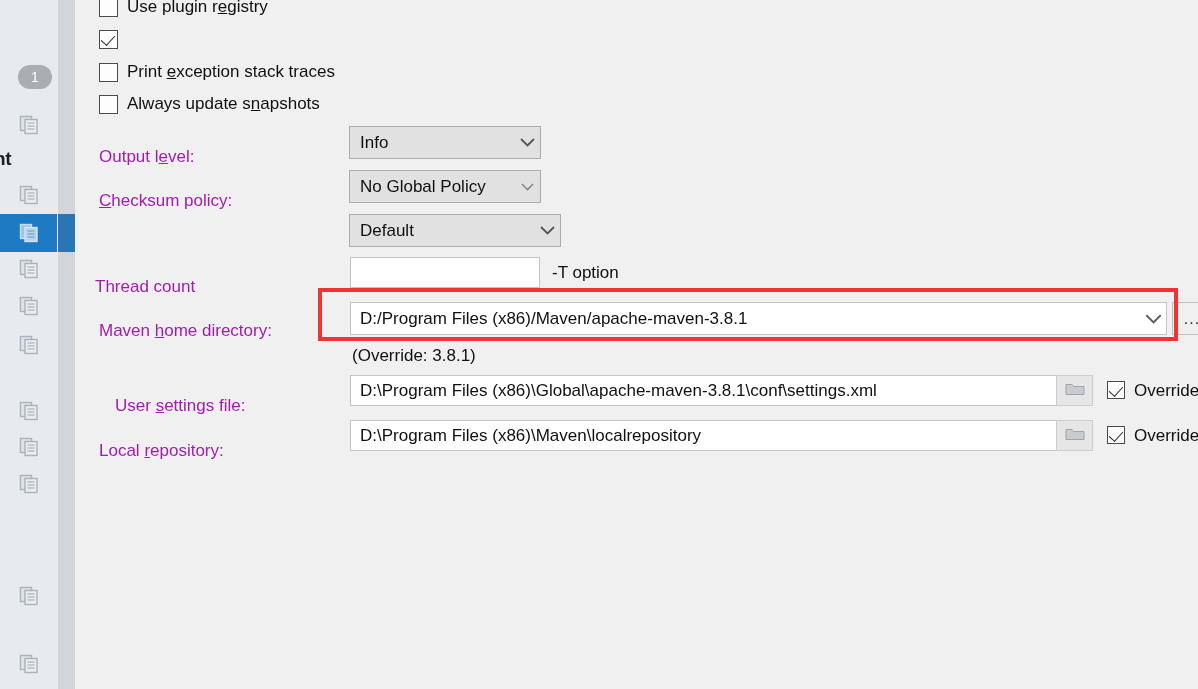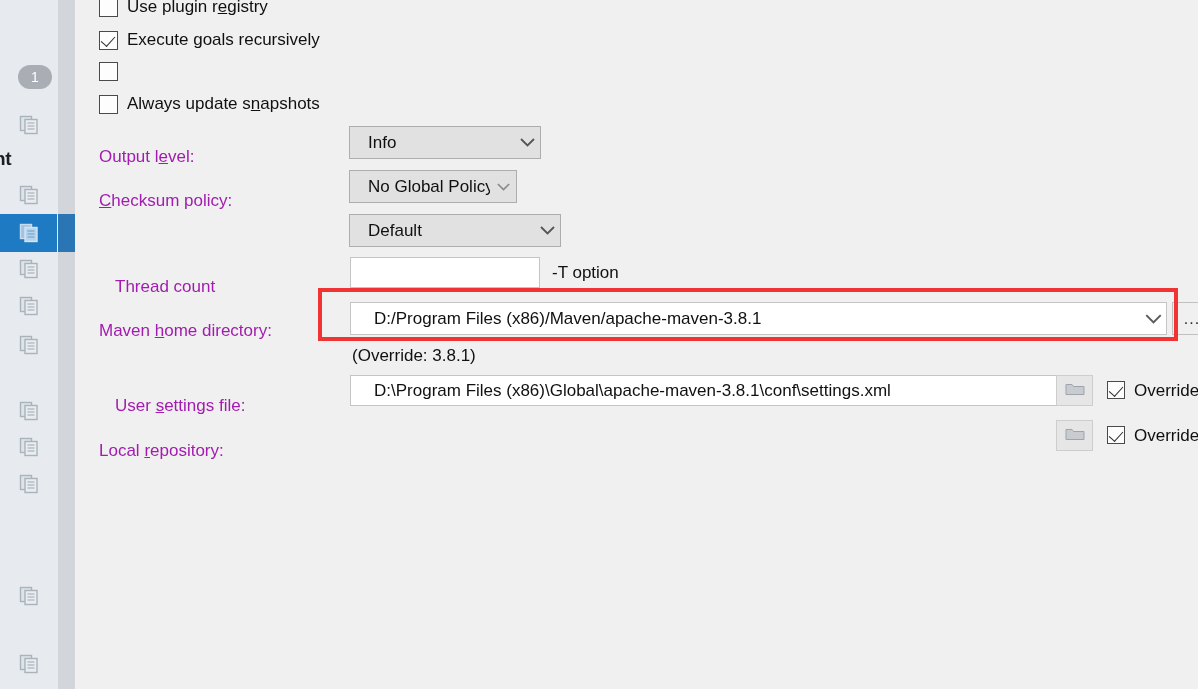--- a/index.html
+++ b/index.html
@@ -98,34 +98,34 @@
   
   .combo {
     position: absolute;
     height: 33px;
     background: #e1e1e1;
     border: 1px solid #adadad;
     display: flex; align-items: center;
   }
   .combo .ctext {
     font-size: 17px; color: #101010;
-    padding-left: 18px; flex: 1;
+    padding-left: 10px; flex: 1;
     white-space: nowrap; overflow: hidden;
   }
   .chev {
     width: 26px; display: flex; align-items: center; justify-content: center;
   }
 
   
   .tfield {
     position: absolute;
     height: 31px;
     background: #ffffff;
     border: 1px solid #c4c4c4;
-    display: flex; align-items: center; padding-left: 14px;
+    display: flex; align-items: center;
   }
   .tfield .ttext {
     font-size: 17px; color: #101010;
     padding-left: 9px; flex: 1;
     white-space: nowrap; overflow: hidden;
   }
 
   .hint {
     position: absolute;
     font-size: 17px; color: #101010;
@@ -315,62 +315,62 @@
 
   <div id="content">
 
     <div class="cb-row" style="left:24px; top:-3px;">
       <span class="cbox"></span>
       <span class="cb-label">Use plugin r<u class="mn">e</u>gistry</span>
     </div>
 
     <div class="cb-row" style="left:24px; top:30px;">
       <span class="cbox checked"></span>
-      <span class="cb-label">Execute <u class="mn">g</u>oals recursively</span>
     </div>
 
     <div class="cb-row" style="left:24px; top:62px;">
       <span class="cbox"></span>
+      <span class="cb-label">Print <u class="mn">e</u>xception stack traces</span>
     </div>
 
     <div class="cb-row" style="left:24px; top:94px;">
       <span class="cbox"></span>
       <span class="cb-label">Always update s<u class="mn">n</u>apshots</span>
     </div>
 
     <div class="field-label" style="left:24px; top:133px;">Output l<u class="mn">e</u>vel:</div>
     <div class="combo" style="left:274px; top:126px; width:192px;">
       <span class="ctext">Info</span>
       <span class="chev">
         <svg width="15" height="9" viewBox="0 0 15 9">
             <polyline points="1,1 7.5,7.5 14,1" fill="none" stroke="#555" stroke-width="1.8"></polyline>
           </svg>
       </span>
     </div>
 
     <div class="field-label" style="left:24px; top:177px;"><u class="mn">C</u>hecksum policy:</div>
-    <div class="combo" style="left:274px; top:170px; width:168px;">
+    <div class="combo" style="left:274px; top:170px; width:192px;">
       <span class="ctext">No Global Policy</span>
       <span class="chev">
         <svg width="13" height="8" viewBox="0 0 15 9">
             <polyline points="1,1 7.5,7.5 14,1" fill="none" stroke="#888" stroke-width="1.8"></polyline>
           </svg>
       </span>
     </div>
 
     <div class="combo" style="left:274px; top:214px; width:212px;">
       <span class="ctext">Default</span>
       <span class="chev">
         <svg width="15" height="9" viewBox="0 0 15 9">
             <polyline points="1,1 7.5,7.5 14,1" fill="none" stroke="#555" stroke-width="1.8"></polyline>
           </svg>
       </span>
     </div>
 
-    <div class="field-label" style="left:40px; top:263px;">Thread count</div>
+    <div class="field-label" style="left:20px; top:263px;">Thread count</div>
     <div class="tfield" style="left:275px; top:257px; width:190px;">
       <span class="ttext"></span>
     </div>
     <div class="hint" style="left:477px; top:263px;">-T option</div>
 
     <div class="field-label" style="left:24px; top:307px;">Maven <u class="mn">h</u>ome directory:</div>
     <div class="tfield" style="left:275px; top:302px; width:817px; height:33px;">
       <span class="ttext">D:/Program Files (x86)/Maven/apache-maven-3.8.1</span>
       <span class="chev">
         <svg width="17" height="10" viewBox="0 0 15 9">
@@ -392,20 +392,23 @@
           <path d="M1 3.5 L7 3.5 L8.6 5.5 L19 5.5 L19 13.5 L1 13.5 Z" fill="#c8ccd1" stroke="#9ea4ab" stroke-width="1"></path>
         </svg>
       </span>
     </div>
     <div class="ovr-row" style="left:1032px; top:381px;">
       <span class="cbox checked" style="width:18px;height:18px;"></span>
       <span class="ovr-label">Override</span>
     </div>
 
     <div class="field-label" style="left:24px; top:427px;">Local <u class="mn">r</u>epository:</div>
+    <div class="tfield" style="left:275px; top:420px; width:742px;">
+      <span class="ttext">D:\Program Files (x86)\Maven\localrepository</span>
+    </div>
     <div class="browse-btn" style="left:981px; top:420px;">
       <span>
         <svg width="20" height="15" viewBox="0 0 20 15">
           <path d="M1 3.5 L7 3.5 L8.6 5.5 L19 5.5 L19 13.5 L1 13.5 Z" fill="#c8ccd1" stroke="#9ea4ab" stroke-width="1"></path>
         </svg>
       </span>
     </div>
     <div class="ovr-row" style="left:1032px; top:426px;">
       <span class="cbox checked" style="width:18px;height:18px;"></span>
       <span class="ovr-label">Override</span>

